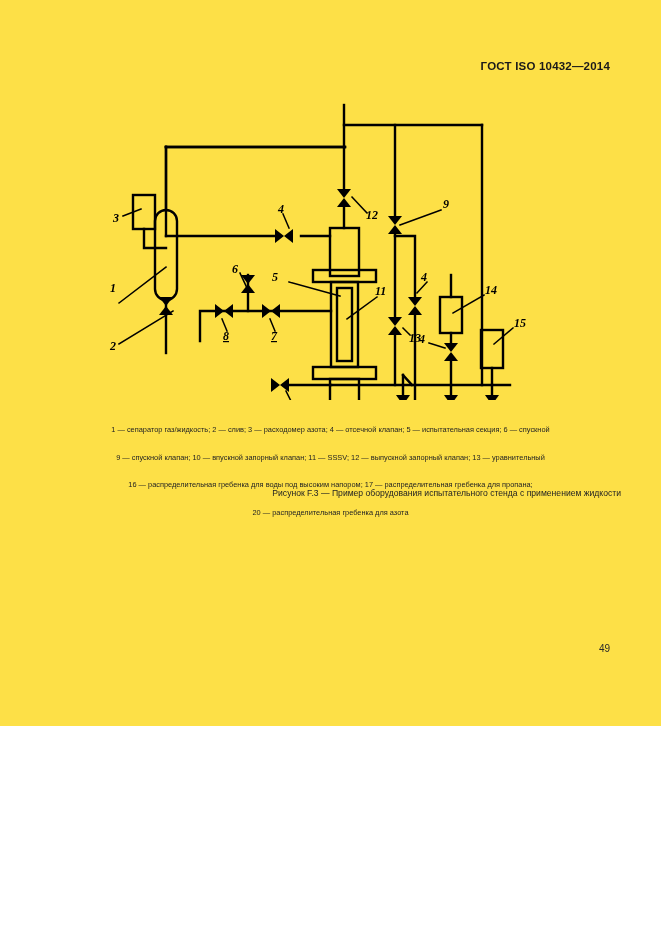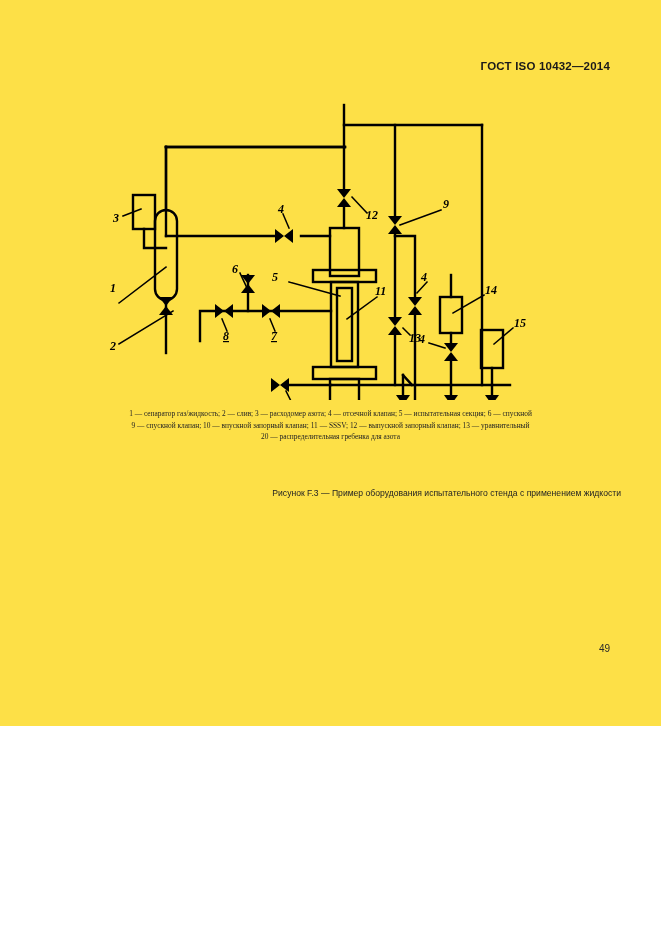--- a/index.html
+++ b/index.html
@@ -47,21 +47,21 @@
   .legend {
     position: absolute;
     left: 40px;
     top: 408px;
     width: 581px;
     font-size: 7.4px;
     line-height: 11.6px;
     text-align: center;
     color: #232323;
   }
-  .legend p { margin: 0; font-family: Liberation Serif, serif; }
+  .legend p { margin: 16px; }
 
   .fig-caption {
     position: absolute;
     left: 40px;
     top: 488px;
     width: 581px;
     font-size: 8.6px;
     text-align: right;
     color: #232323;
   }
@@ -292,20 +292,21 @@
         <text class="lbl-u" x="395" y="393">18</text>
         <text class="lbl" x="421" y="196">4</text>
         <text class="lbl" x="419" y="258">4</text>
       </g>
     </svg>
   </div>
 
   <div class="legend">
     <p>1 — сепаратор газ/жидкость; 2 — слив; 3 — расходомер азота; 4 — отсечной клапан; 5 — испытательная секция; 6 — спускной</p>
     <p>9 — спускной клапан; 10 — впускной запорный клапан; 11 — SSSV; 12 — выпускной запорный клапан; 13 — уравнительный</p>
+    <p>16 — распределительная гребенка для воды под высоким напором;  17 — распределительная гребенка для пропана;</p>
     <p>20 — распределительная гребенка для азота</p>
   </div>
 
   <div class="fig-caption">Рисунок F.3 — Пример оборудования испытательного стенда с применением  жидкости</div>
 
   <div class="page-number">49</div>
 
 </div>
 
 </body></html>

